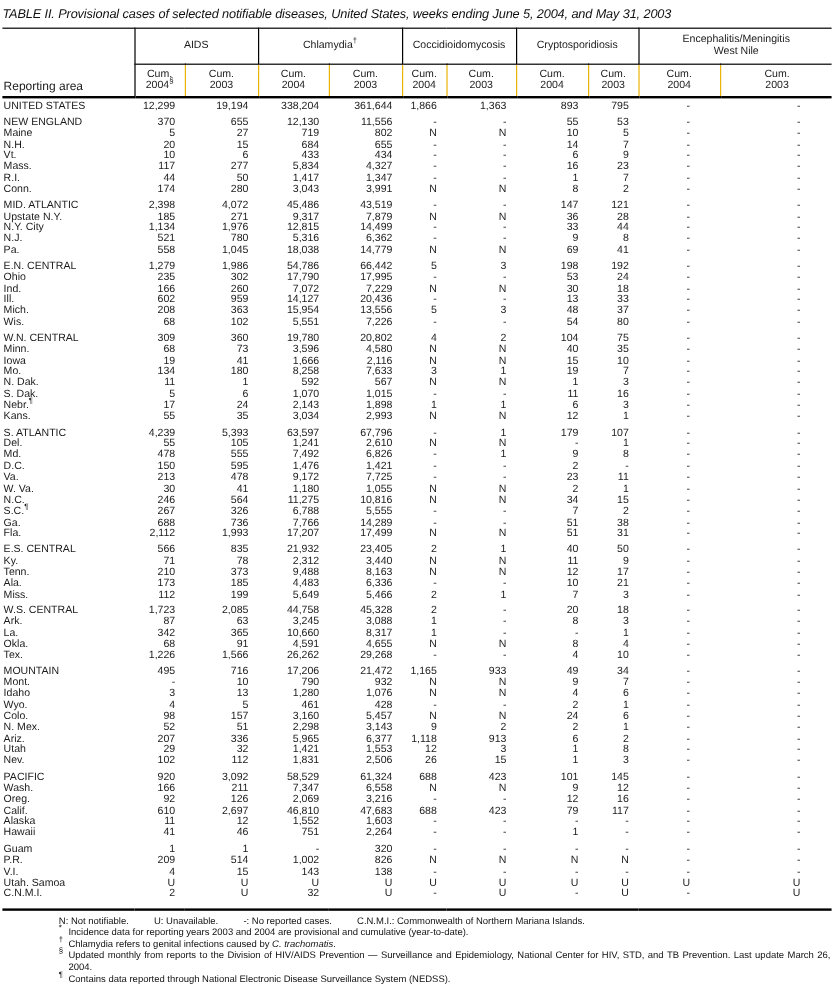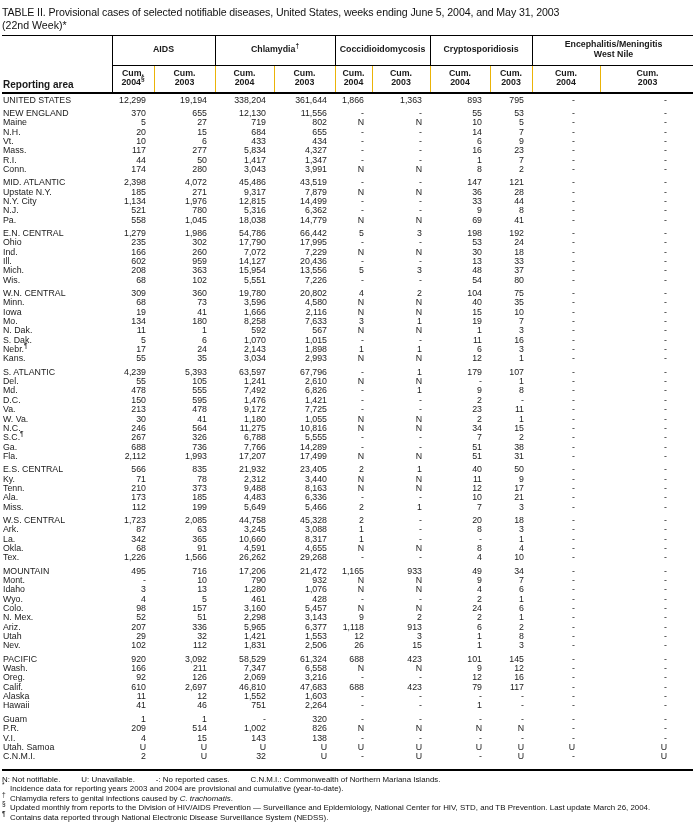--- a/index.html
+++ b/index.html
@@ -2,24 +2,24 @@
 <html><head>
 <meta charset="utf-8">
 <style>
   html,body{margin:0;padding:0;background:#fff;}
   body{
     width:693px;height:827px;overflow:hidden;
     font-family:"Liberation Sans","DejaVu Sans",sans-serif;
     color:#1a1a1a;-webkit-font-smoothing:antialiased;
   }
   .page{padding:6px 1px 0 2px;}
-  .title{font-size:10.6px;line-height:12.5px;letter-spacing:-0.1px;color:#111;}
+  .title{font-size:10.6px;line-height:12.5px;letter-spacing:-0.1px;color:#111;font-style:italic;}
   .subtitle{font-size:10.6px;line-height:12px;color:#111;}
   table{width:690px;border-collapse:collapse;table-layout:fixed;margin-top:4px;}
-  th{font-weight:bold;}
+  th{font-weight:normal;}
   .th-area{
     border-top:1.5px solid #000;border-right:1px solid #000;border-bottom:2px solid #000;
     vertical-align:bottom;text-align:left;font-size:10px;padding:0 0 2px 1px;
   }
   .th-group{
     border:1px solid #000;border-top:1.5px solid #000;
     text-align:center;vertical-align:middle;font-size:8.8px;line-height:9.6px;
     height:27px;padding:1px 0;
   }
   .th-sub{
@@ -40,34 +40,33 @@
   td:nth-child(3){padding-right:8px;}
   td:nth-child(4){padding-right:8px;}
   td:nth-child(5){padding-right:8px;}
   td:nth-child(6){padding-right:8px;}
   td:nth-child(7){padding-right:8px;}
   td:nth-child(8){padding-right:8px;}
   td:nth-child(9){padding-right:8px;}
   td:nth-child(10){padding-right:25px;}
   td:nth-child(11){padding-right:28px;}
   sup{font-size:6.5px;line-height:0;}
-  .foot{margin-top:4px;font-size:7.9px;line-height:9.6px;color:#111;}
+  .foot{margin-top:4px;font-size:7.9px;line-height:9.6px;color:#111;margin-left:47px;}
   .legend span{display:inline-block;margin-right:21px;}
   .legend span:last-child{margin-right:0;}
   .note{padding-left:8px;}
   .note .mk{display:inline-block;width:8px;margin-left:-8px;}
   .note.justify{text-align:justify;}
   .note i{font-style:italic;}
 </style>
 </head>
 <body>
 
 <div class="page">
   <div class="title">TABLE II. Provisional cases of selected notifiable diseases, United States, weeks ending June 5, 2004, and May 31, 2003</div>
-  <div class="subtitle">(22nd Week)*</div>
 
   <table>
     <colgroup>
       <col style="width:110px">
         <col style="width:42px">
         <col style="width:61px">
       <col style="width:59px">
         <col style="width:61px">
         <col style="width:37px">
       <col style="width:58px">

